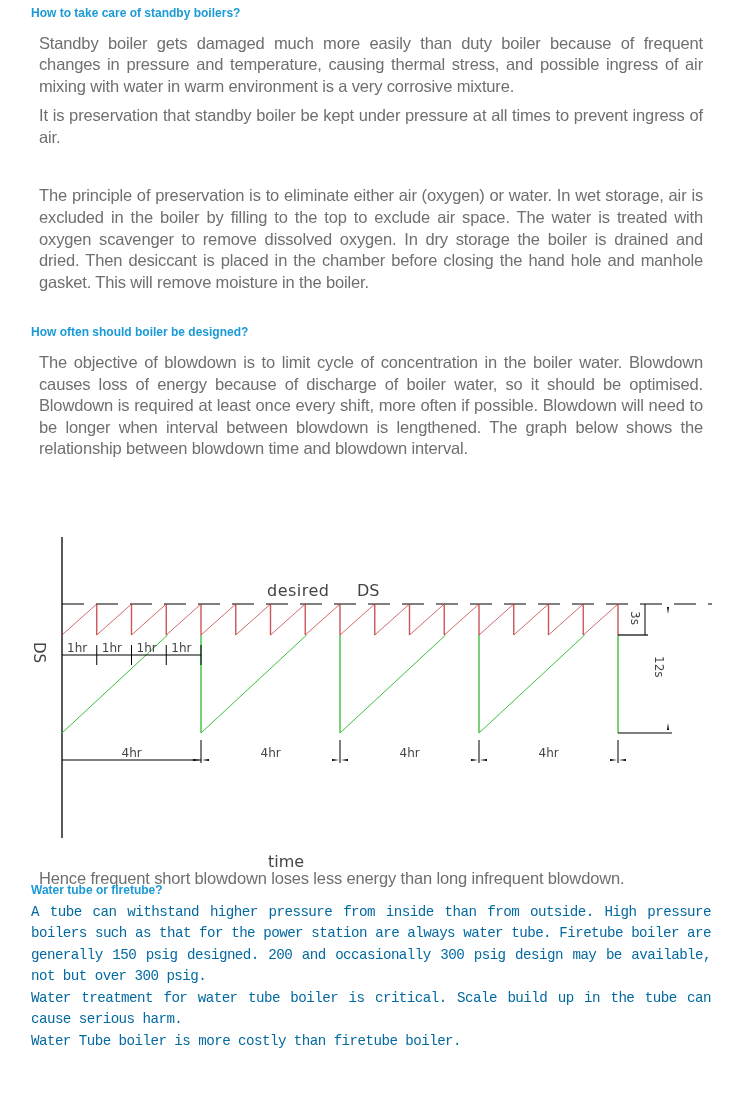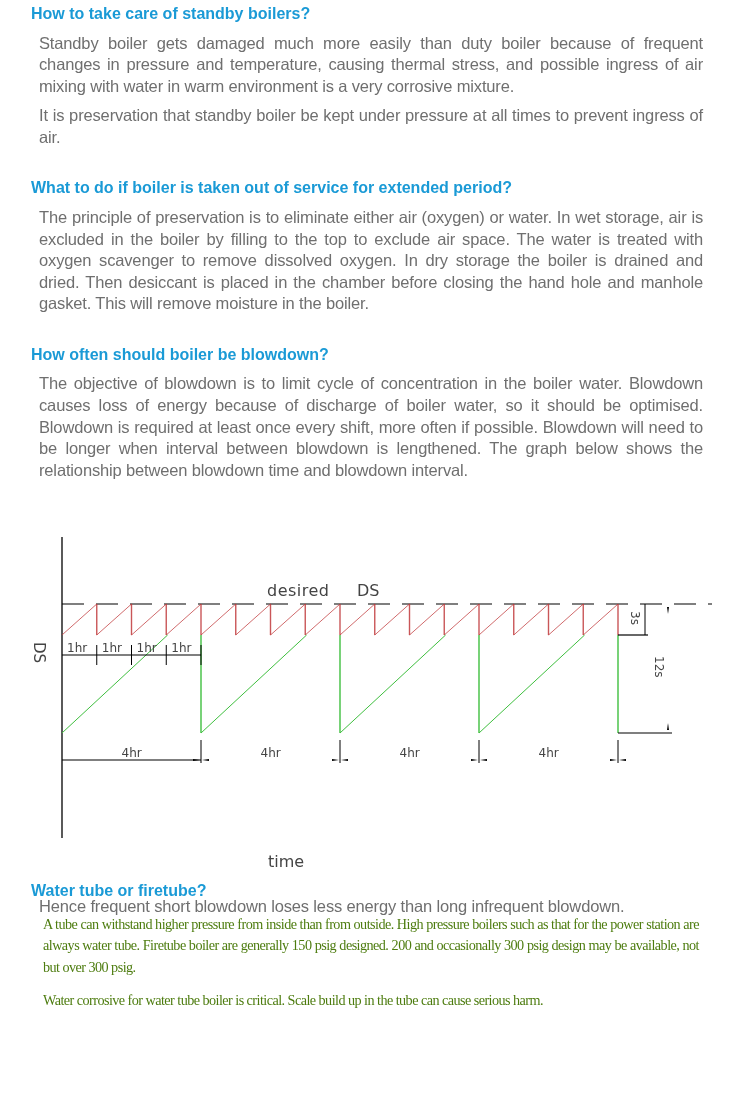--- a/index.html
+++ b/index.html
@@ -1,37 +1,36 @@
 <!DOCTYPE html>
 <html><head>
 <meta charset="utf-8">
 <style>
   html, body { margin: 0; padding: 0; background: #ffffff; }
   body { width: 746px; height: 1097px; position: relative; overflow: hidden; }
   .page { position: absolute; left: 31px; top: 3px; width: 680px; }
-  .h { font-family: "Liberation Sans", sans-serif; font-weight: bold; font-size: 16px; color: #1a9ad6; line-height: 21.5px; margin: 0; }
+  .h { font-family: "Liberation Sans", sans-serif; font-weight: bold; font-size: 12px; color: #1a9ad6; line-height: 21.5px; margin: 0; }
   .p { font-family: "Liberation Sans", sans-serif; font-size: 16.5px; color: #6f6f6f; line-height: 21.6px; margin: 8px; text-align: justify; letter-spacing: -0.15px; }
   .gap { height: 21px; }
-  .p2 { font-family: Liberation Serif, serif; font-size: 14.2px; color: #4d7c0f; line-height: 21.6px; margin: 12px; text-align: justify; letter-spacing: -0.55px; }
+  .p2 { font-family: Liberation Mono, monospace; font-size: 14.2px; color: #0369a1; line-height: 21.6px; margin: 0; text-align: justify; letter-spacing: -0.55px; }
   #diagram { position: absolute; left: 0; top: 530px; width: 746px; height: 345px; }
   #diagram text { font-family: "DejaVu Sans", sans-serif; fill: #444; }
   .blk { position: absolute; left: 31px; width: 680px; }
 </style>
 </head>
 <body>
 
 <div class="page">
   <h3 class="h">How to take care of standby boilers?</h3>
   <p class="p">Standby boiler gets damaged much more easily than duty boiler because of frequent changes in pressure and temperature, causing thermal stress, and possible ingress of air mixing with water in warm environment is a very corrosive mixture.</p>
   <p class="p">It is preservation that standby boiler be kept under pressure at all times to prevent ingress of air.</p>
   <div class="gap"></div>
-  <h3 class="h">What to do if boiler is taken out of service for extended period?</h3>
   <p class="p">The principle of preservation is to eliminate either air (oxygen) or water.  In wet storage, air is excluded in the boiler by filling to the top to exclude air space. The water is treated with oxygen scavenger to remove dissolved oxygen.  In dry storage the boiler is drained and dried.  Then desiccant is placed in the chamber before closing the hand hole and manhole gasket.  This will remove moisture in the boiler.</p>
   <div class="gap"></div>
-  <h3 class="h">How often should boiler be blowdown?</h3>
+  <h3 class="h">How often should boiler be designed?</h3>
   <p class="p">The objective of blowdown is to limit cycle of concentration in the boiler water. Blowdown causes loss of energy because of discharge of boiler water, so it should be optimised.  Blowdown is required at least once every shift, more often if possible. Blowdown will need to be longer when interval between blowdown is lengthened.  The graph below shows the relationship between blowdown time and blowdown interval.</p>
 </div>
 
 <svg id="diagram" viewBox="0 0 746 345" xmlns="http://www.w3.org/2000/svg">
   <g id="dg-static">
     <line x1="62" y1="7" x2="62" y2="308" stroke="#000" stroke-width="1.3"></line>
     <line x1="62" y1="74" x2="712" y2="74" stroke="#000" stroke-width="1.2" stroke-dasharray="22,12"></line>
     <text x="267" y="66" font-size="16" letter-spacing="0.5">desired</text>
     <text x="357" y="66" font-size="16">DS</text>
     <text transform="translate(34,112) rotate(90)" font-size="15">DS</text>
@@ -114,21 +113,22 @@
       <line x1="618" y1="105" x2="648" y2="105" stroke="#000" stroke-width="1.2"></line>
       <line x1="645" y1="74" x2="645" y2="105" stroke="#000" stroke-width="1"></line>
       <line x1="618" y1="203" x2="672" y2="203" stroke="#000" stroke-width="1.2"></line>
       <polygon points="667,77 668,84 669,77" fill="#000"></polygon>
       <polygon points="667,200 668,193 669,200" fill="#000"></polygon>
       <text transform="translate(631,81) rotate(90)" font-size="12">3s</text>
       <text transform="translate(655,126) rotate(90)" font-size="12">12s</text>
     </g>
 </svg>
 
-<div class="blk" style="top:888px;">
+<div class="blk" style="top:860px;">
   <p class="p">Hence frequent short blowdown loses less energy than long infrequent blowdown.</p>
 </div>
 
 <div class="blk" style="top:880px;">
   <h3 class="h">Water tube or firetube?</h3>
   <p class="p2">A tube can withstand higher pressure from inside than from outside.  High pressure boilers such as that for the power station are always water tube. Firetube boiler are generally 150 psig designed. 200 and occasionally 300 psig design may be available, not but over 300 psig.</p>
-  <p class="p2">Water corrosive for water tube boiler is critical. Scale build up in the tube can cause serious harm.</p>
+  <p class="p2">Water treatment for water tube boiler is critical. Scale build up in the tube can cause serious harm.</p>
+  <p class="p2">Water Tube boiler is more costly than firetube boiler.</p>
 </div>
 
 </body></html>

